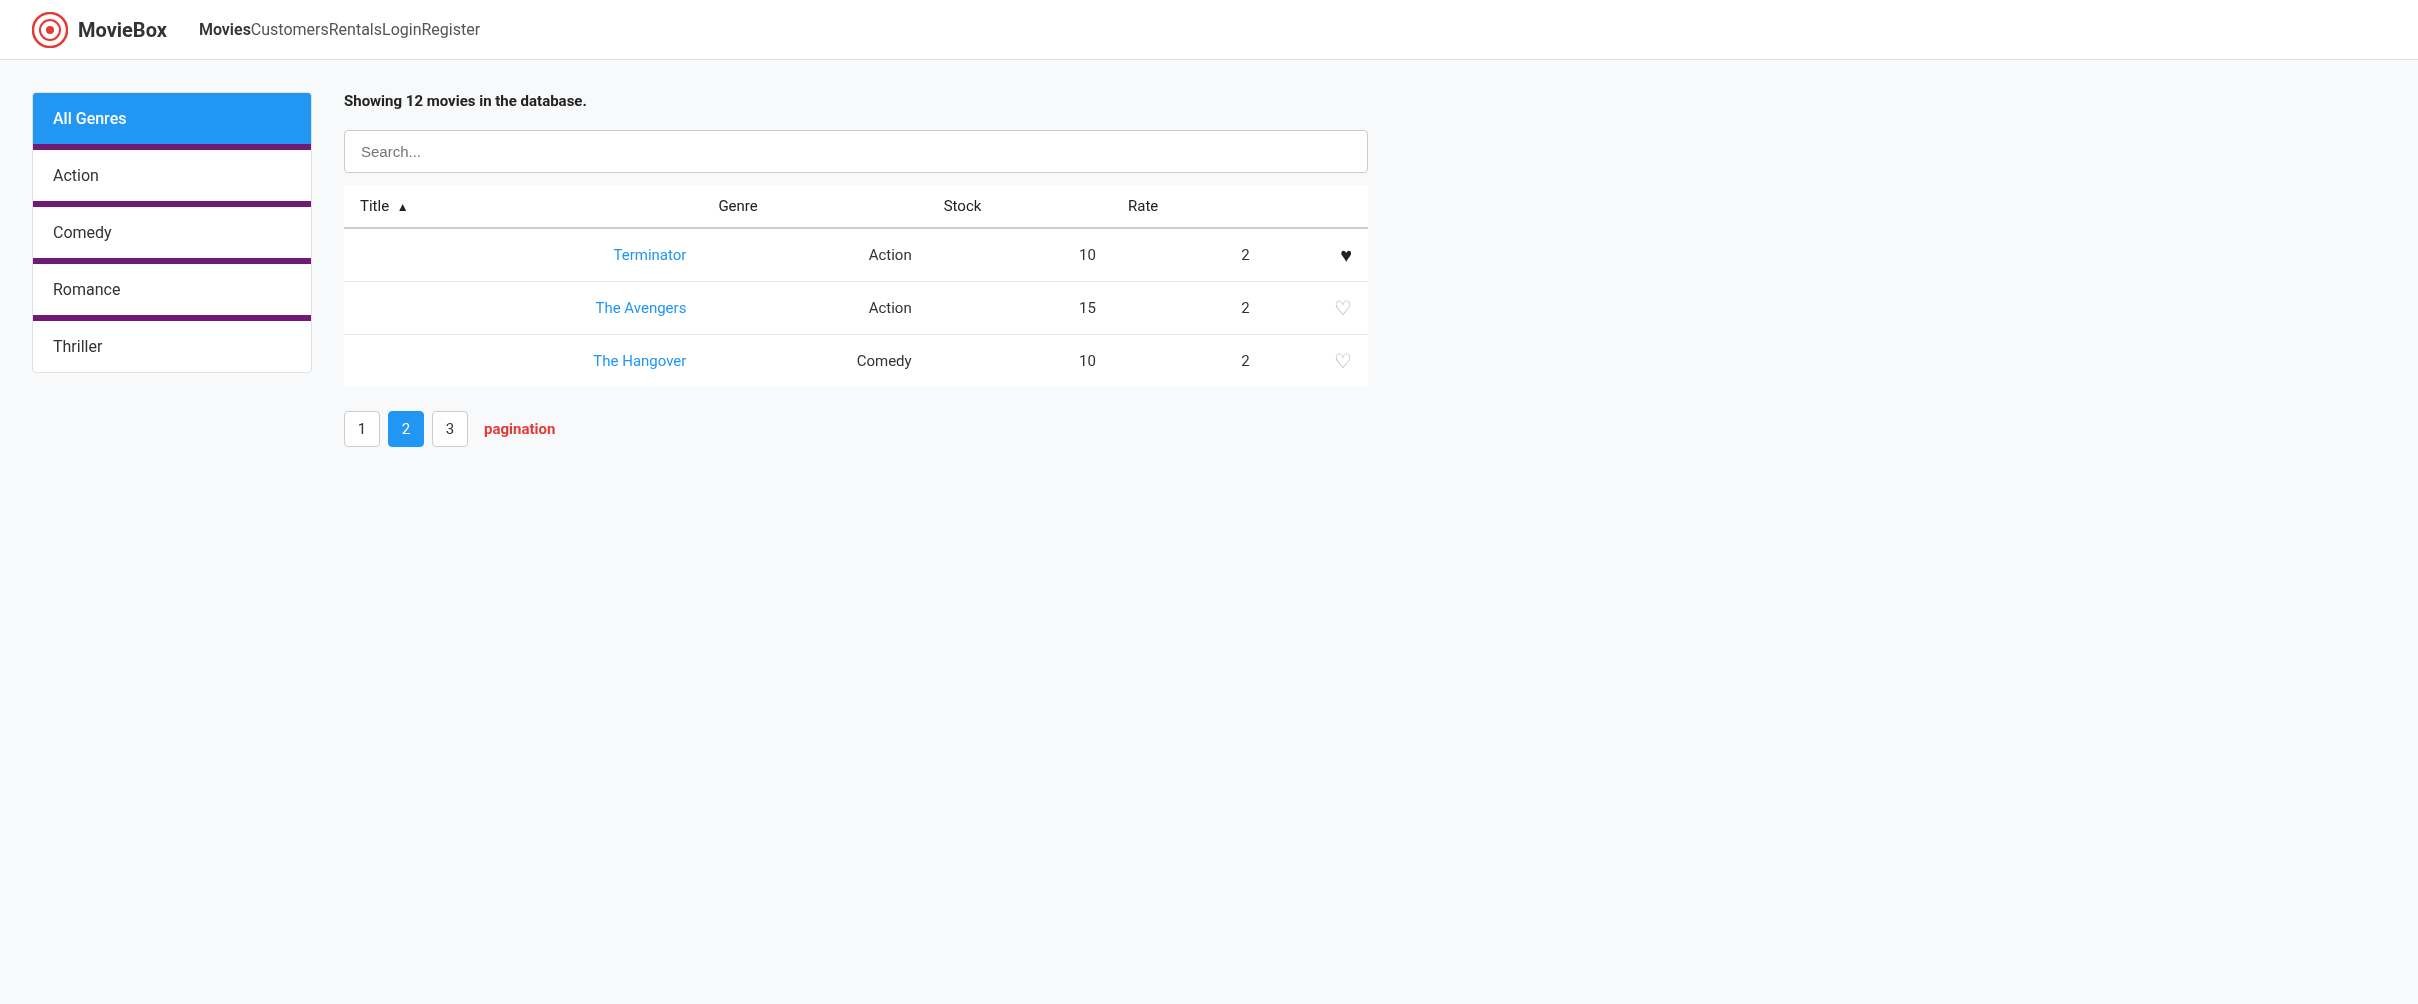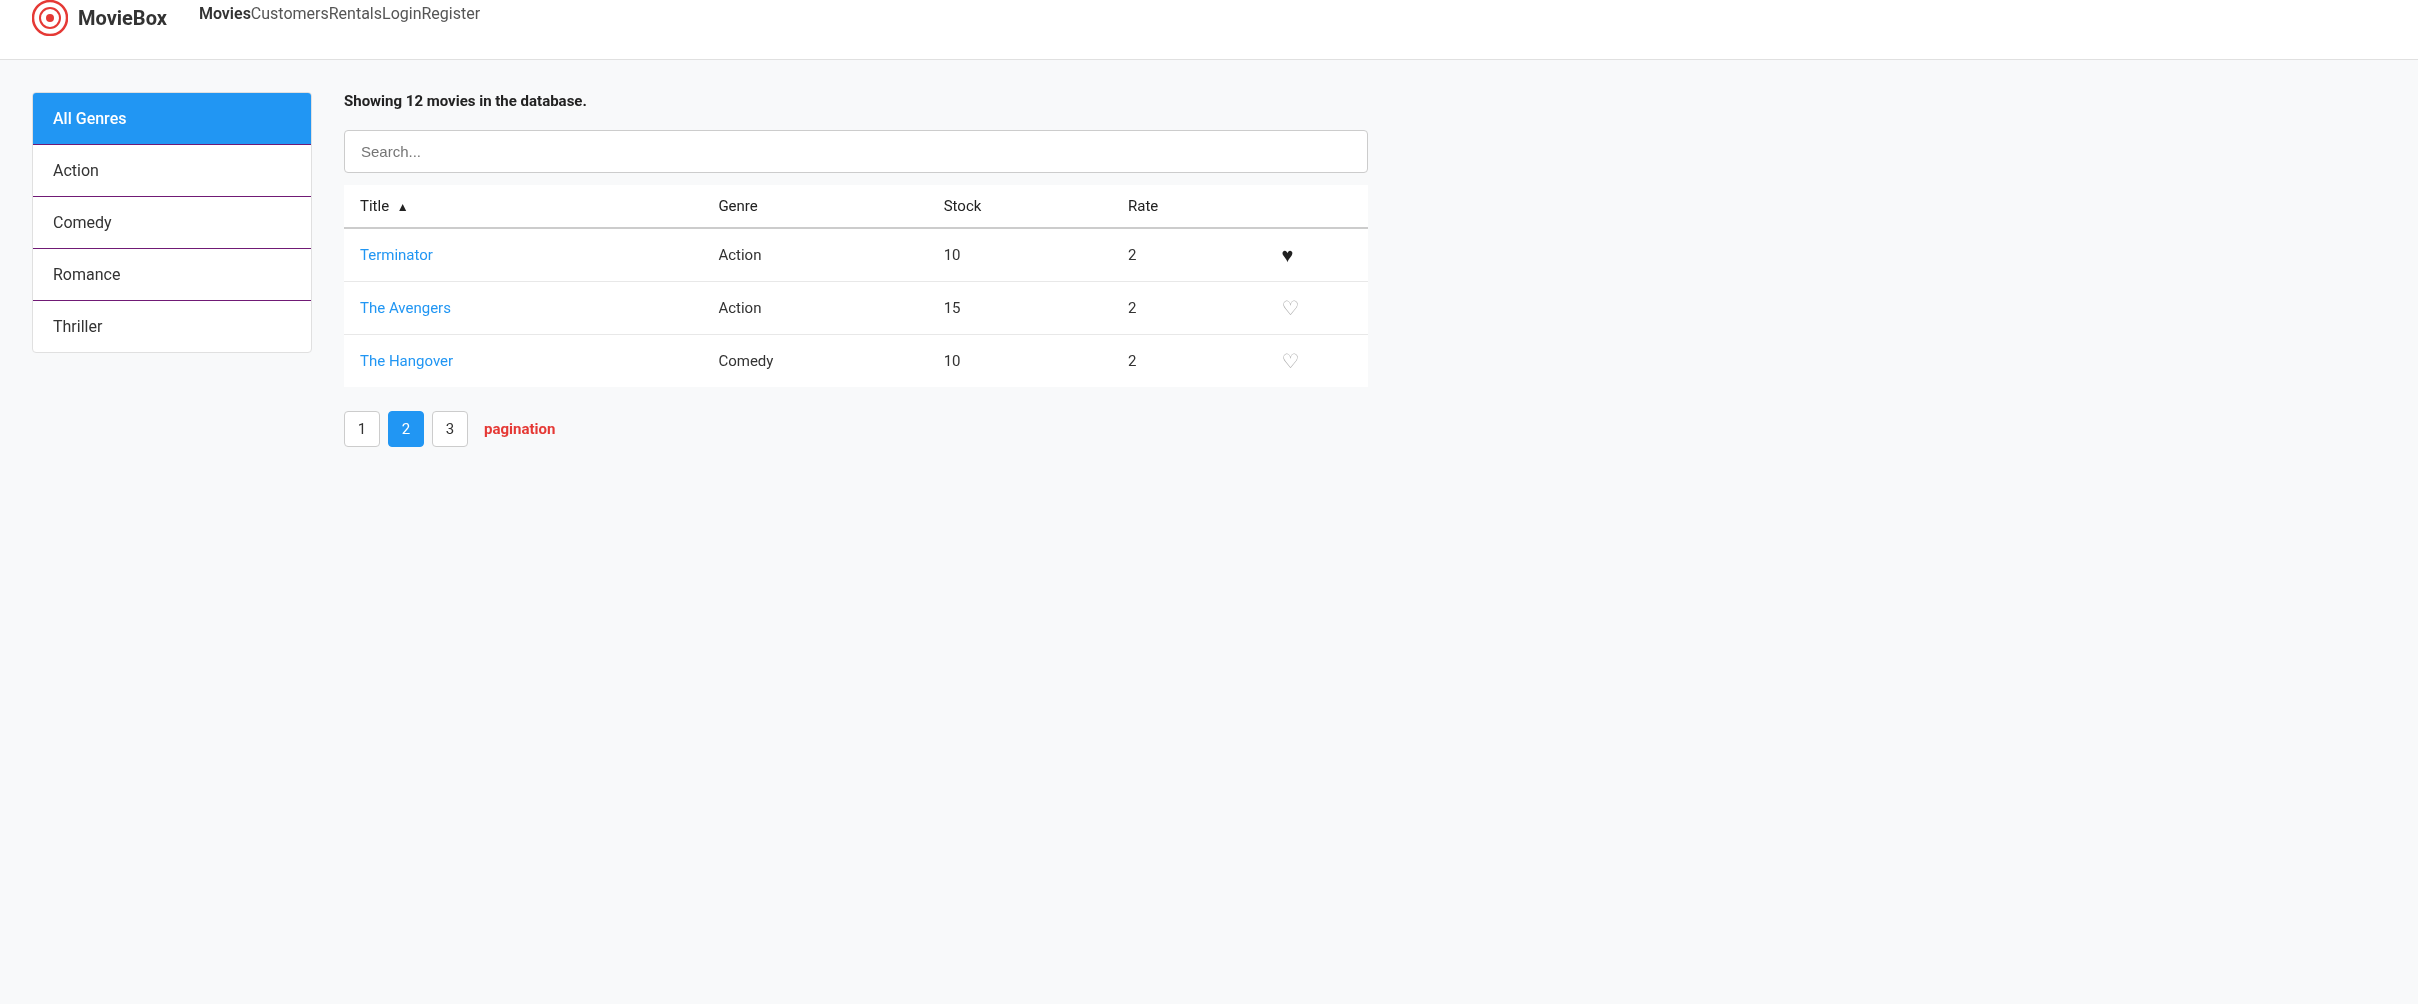--- a/index.html
+++ b/index.html
@@ -8,21 +8,21 @@
       background: #f8f9fa;
       color: #333;
       font-size: 16px;
     }
 
     
     .navbar {
       background: #fff;
       border-bottom: 1px solid #e0e0e0;
       display: flex;
-      align-items: flex-start;
+      align-items: center;
       padding: 0 32px;
       height: 60px;
       gap: 32px;
     }
     .navbar-brand {
       display: flex;
       align-items: center;
       gap: 10px;
       font-size: 20px;
       font-weight: 700;
@@ -63,21 +63,21 @@
       background: #fff;
       border-radius: 4px;
       overflow: hidden;
       border: 1px solid #e0e0e0;
       height: fit-content;
     }
     .sidebar-item {
       padding: 16px 20px;
       cursor: pointer;
       font-size: 16px;
-      border-bottom: 1px solid #701a75;
+      border-bottom: 6px solid #701a75;
       color: #333;
     }
     .sidebar-item:last-child {
       border-bottom: none;
     }
     .sidebar-item.active {
       background: #2196f3;
       color: #fff;
       font-weight: 500;
     }
@@ -117,20 +117,21 @@
       text-align: left;
       padding: 12px 16px;
       font-weight: 400;
       font-size: 15px;
       color: #222;
     }
     .movies-table td {
       padding: 14px 16px;
       font-size: 15px;
       border-bottom: 1px solid #e8e8e8;
+      text-align: right;
     }
     .movies-table tbody tr:last-child td {
       border-bottom: none;
     }
     .movie-title-link {
       color: #2196f3;
       text-decoration: none;
       cursor: pointer;
     }
     .sort-icon {

